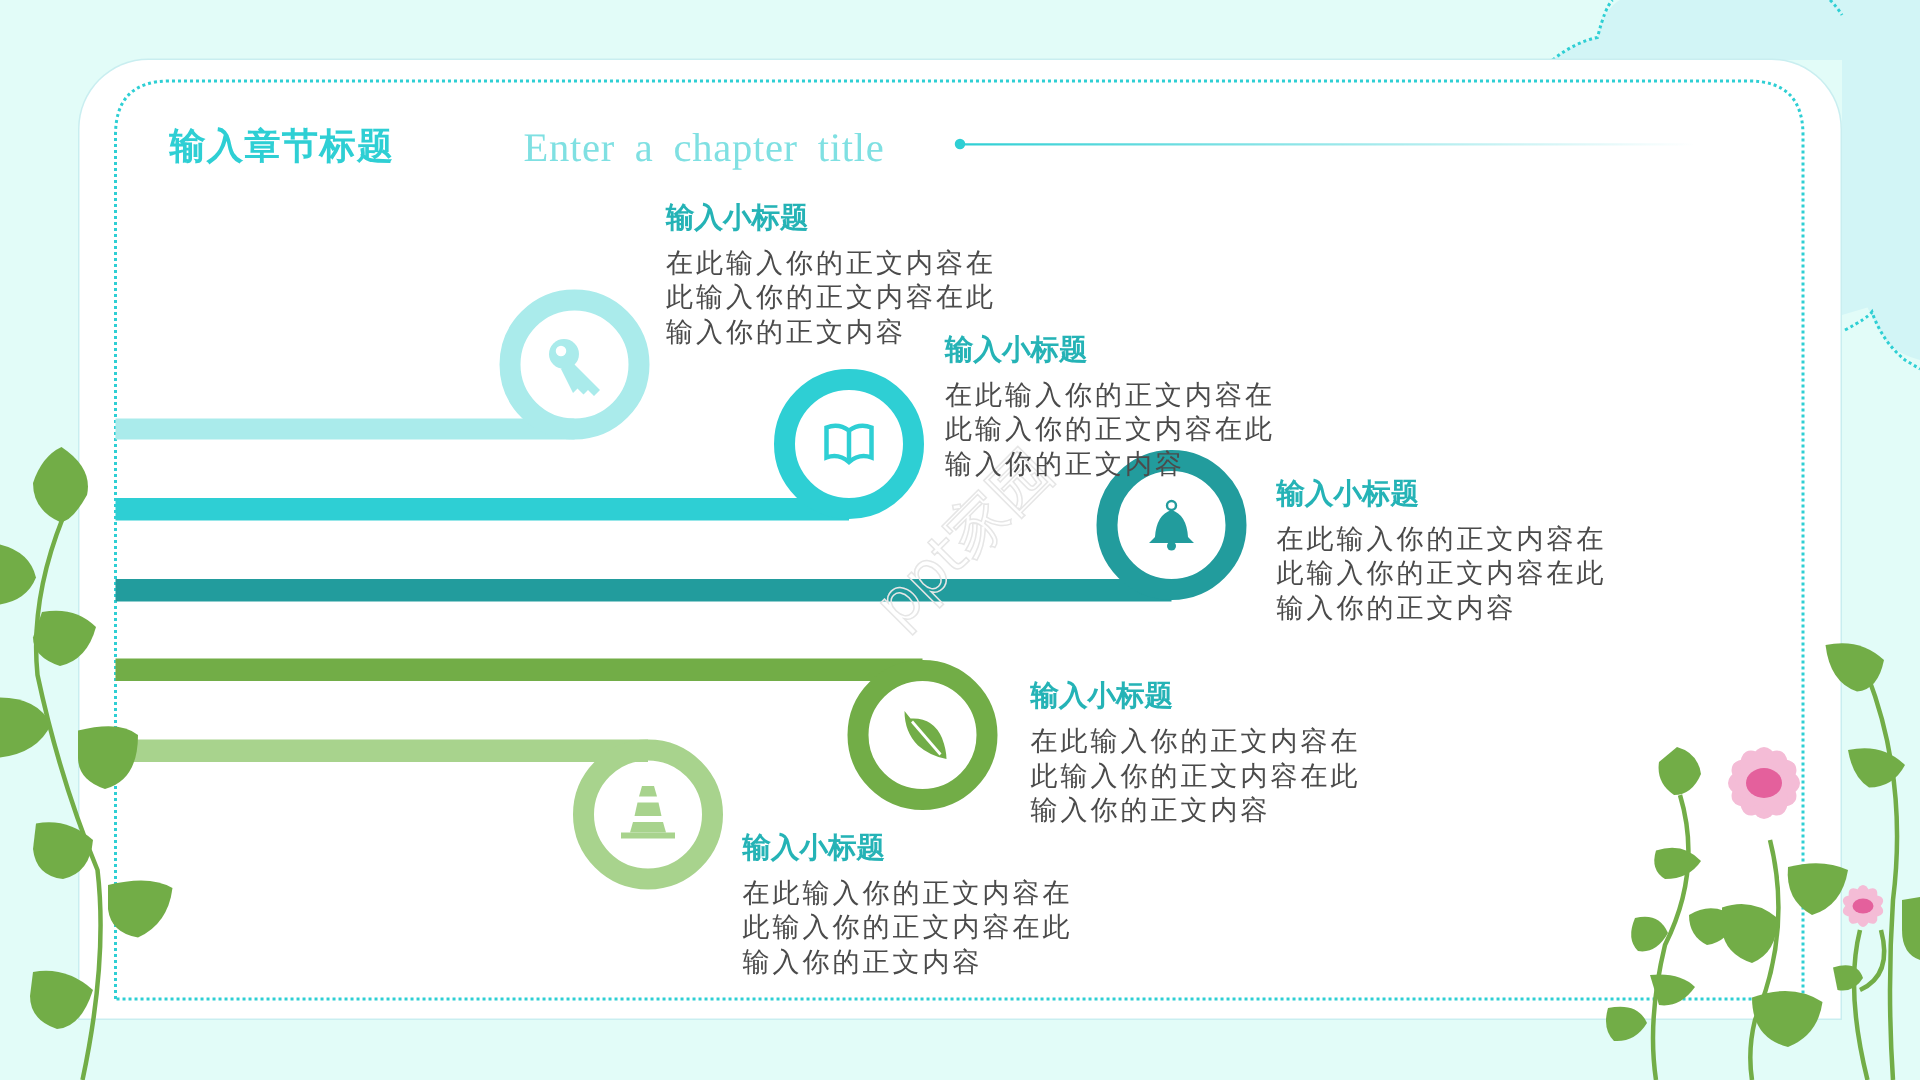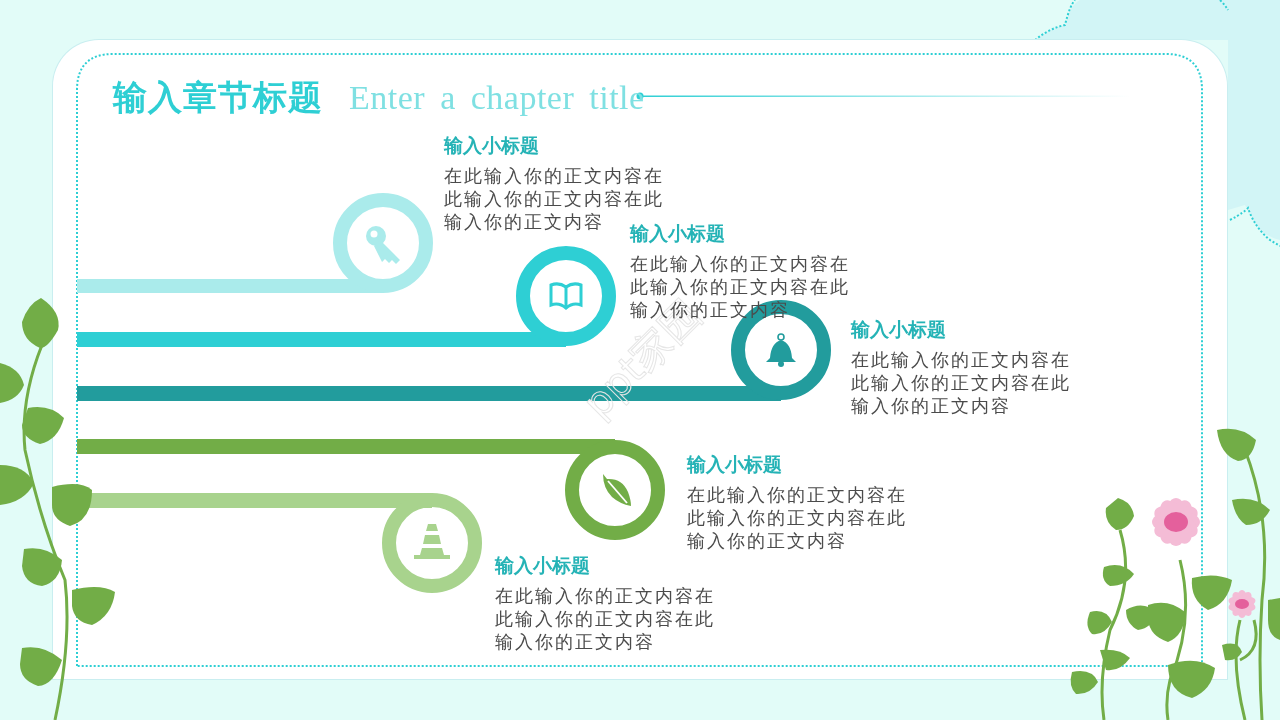--- a/index.html
+++ b/index.html
@@ -1,20 +1,20 @@
 <!DOCTYPE html>
 <html><head>
 <meta charset="utf-8">
 <style>
   html, body { margin:0; padding:0; }
   body { width:1280px; height:720px; overflow:hidden; position:relative; background:#e2fcf8; font-family:"DejaVu Sans", sans-serif; }
   .bg-svg { position:absolute; left:0; top:0; width:1280px; height:720px; }
   .card { position:absolute; left:53px; top:40px; width:1174px; height:639px; background:#ffffff; border-radius:46px 46px 0 0; box-shadow: 0 0 0 1px #c9eef0; }
-  .title-zh { position:absolute; left:113px; top:74px; font-family:"DejaVu Serif", serif; font-weight:bold; font-size:34px; color:#2ecfd4; letter-spacing:1px; line-height:46px; }
-  .title-en { position:absolute; left:349px; top:81px; font-family:"Liberation Serif", serif; font-size:34px; color:#7fe0e2; word-spacing:6px; letter-spacing:0.5px; line-height:34px; }
+  .title-zh { position:absolute; left:113px; top:74px; font-family:"DejaVu Serif", serif; font-weight:bold; font-size:24px; color:#2ecfd4; letter-spacing:1px; line-height:46px; }
+  .title-en { position:absolute; left:349px; top:81px; font-family:"Liberation Serif", serif; font-size:27px; color:#7fe0e2; word-spacing:6px; letter-spacing:0.5px; line-height:34px; }
   .block { position:absolute; width:240px; }
   .block .h { font-family:"DejaVu Serif", serif; font-weight:bold; font-size:19px; color:#25b3b6; line-height:26px; margin-bottom:6px; }
   .block .p { font-family:"DejaVu Sans", sans-serif; font-size:18px; color:#4b4b4b; line-height:23px; letter-spacing:2px; width:236px; }
 </style>
 </head>
 <body>
 
 <svg class="bg-svg" viewBox="0 0 1280 720">
   <g>
     <path d="M1035,40 Q1050,28 1065,25 Q1070,5 1080,0 L1280,0 L1280,240 Q1265,236 1258,228 Q1250,215 1245,205 L1228,210 L1228,40 Z" fill="#d2f5f6"></path>

